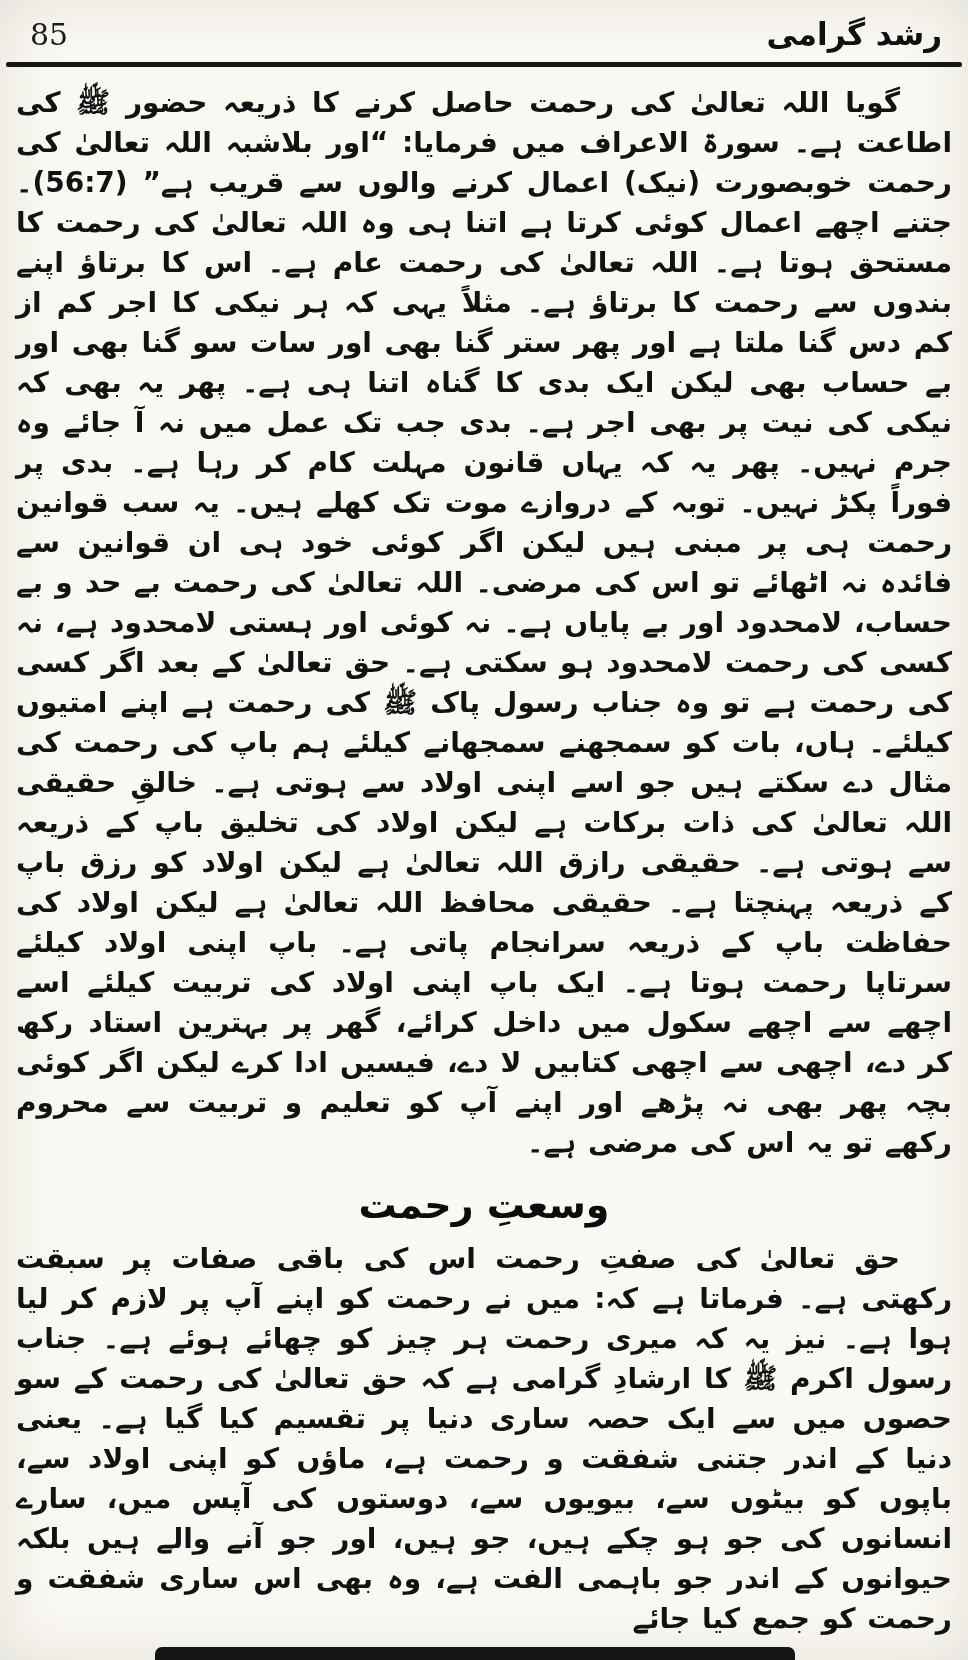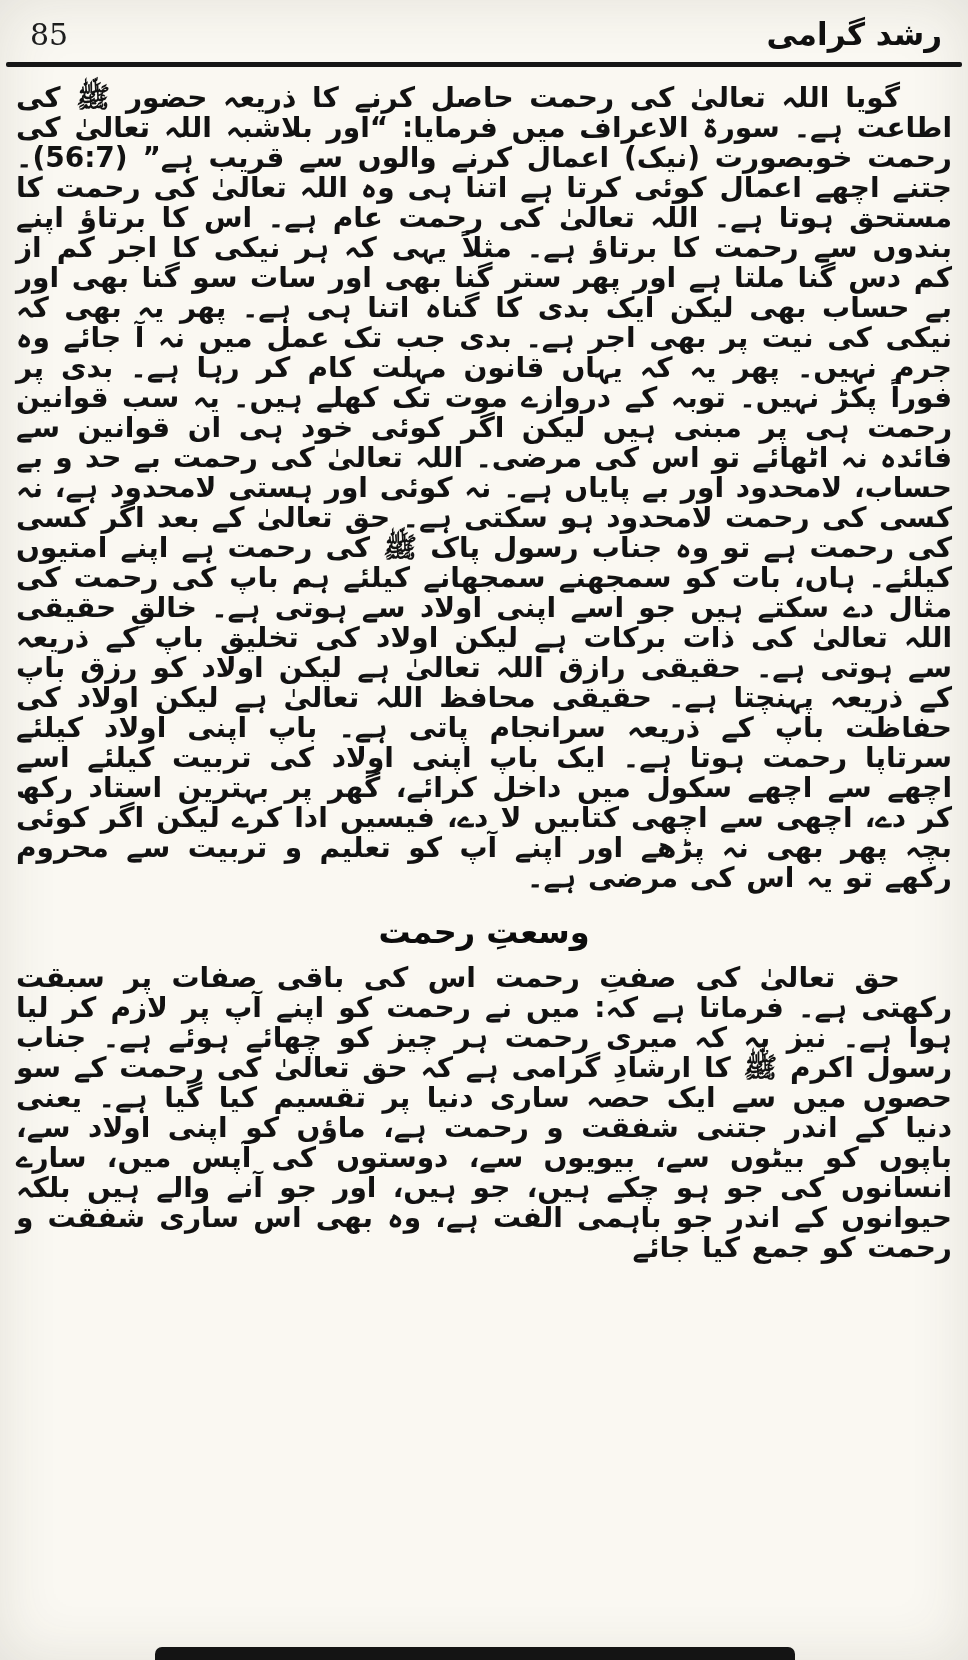--- a/index.html
+++ b/index.html
@@ -46,32 +46,32 @@
   
   .page-body {
     direction: rtl;
     padding: 16px 16px 0 16px;
     color: #121212;
   }
   .para {
     margin: 0 0 6px 0;
     font-size: 28px;
     font-weight: bold;
-    line-height: 30px;
+    line-height: 40px;
     text-align: justify;
     text-justify: inter-word;
     word-spacing: 2px;
   }
   .para.indent {
     text-indent: 52px;
   }
   .section-heading {
     margin: 20px 0 12px 0;
     text-align: center;
-    font-size: 32px;
+    font-size: 38px;
     font-weight: bold;
     color: #0c0c0c;
   }
   
   .bottom-artifact {
     position: absolute;
     bottom: 0;
     left: 155px;
     width: 640px;
     height: 13px;

